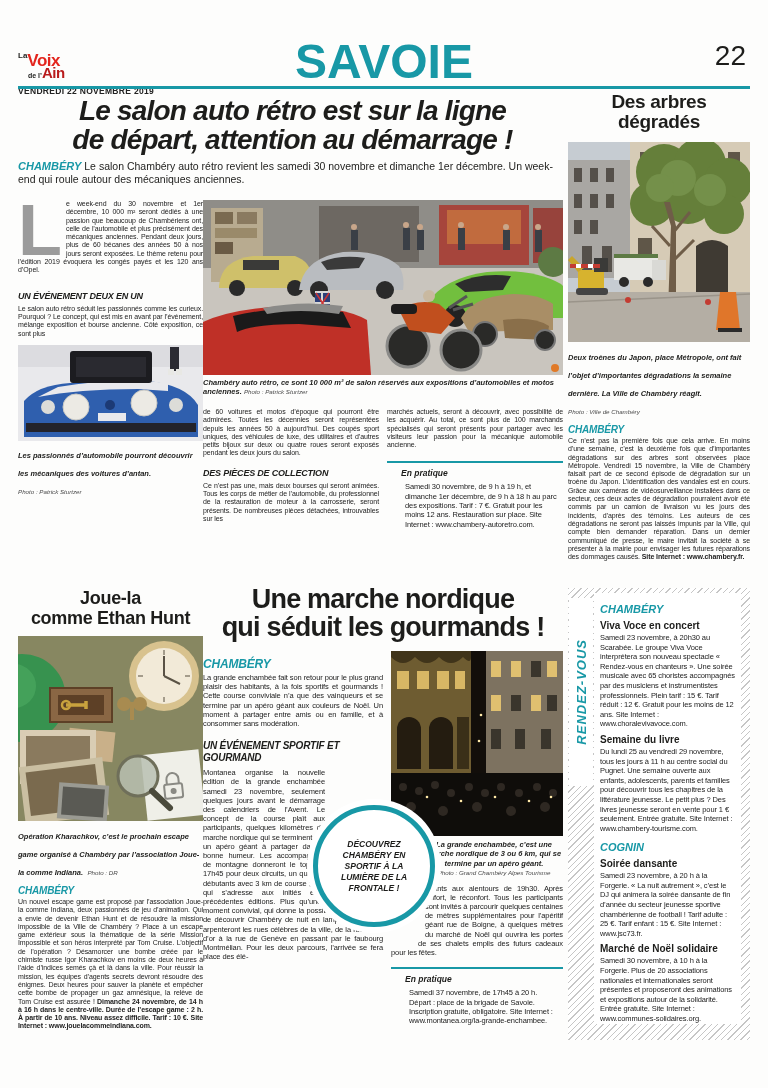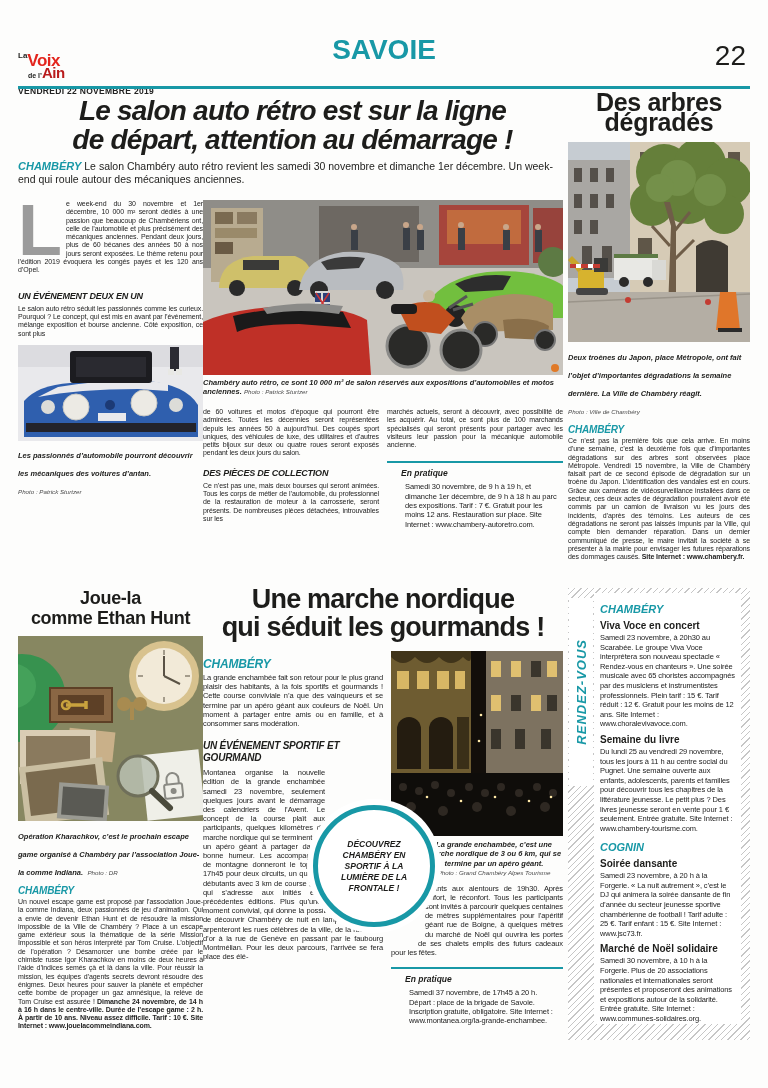--- a/index.html
+++ b/index.html
@@ -7,21 +7,21 @@
         font-family:"Liberation Sans",sans-serif;color:#1d1d1b;}
   .abs{position:absolute;}
 
   
   .logo{line-height:1;margin-top:16px;}
   .logo .la{font-size:8px;font-weight:bold;color:#1d1d1b;vertical-align:top;}
   .logo .voix{font-size:17px;font-weight:bold;color:#e3251d;letter-spacing:-0.5px;}
   .logo .del{font-size:7px;font-weight:bold;color:#1d1d1b;}
   .logo .ain{font-size:15px;font-weight:bold;color:#b91c1c;letter-spacing:-0.5px;}
   .date{font-size:8.5px;font-weight:bold;letter-spacing:.3px;color:#222;margin-top:6px;}
-  .section-title{width:100%;text-align:center;font-size:28px;font-weight:bold;color:#1898a6;letter-spacing:0;}
+  .section-title{width:100%;text-align:center;font-size:48px;font-weight:bold;color:#1898a6;letter-spacing:0;}
   .pagenum{font-size:28px;color:#1d1d1b;font-weight:normal;}
   .rule{height:3px;background:#1898a6;}
 
   
   .body-txt{font-size:7px;line-height:8.3px;text-align:justify;letter-spacing:-0.1px;color:#222;margin:0;}
   .subhead{font-size:9px;font-weight:bold;font-style:italic;letter-spacing:-0.2px;margin:10px 0 4px 0;color:#1d1d1b;}
   .city{color:#1898a6;font-weight:bold;font-style:italic;}
   .city-line{font-size:10px;font-weight:bold;font-style:italic;color:#1898a6;margin:6px 0 2px 0;letter-spacing:-0.2px;}
   .cap{font-size:7.5px;line-height:9.2px;font-weight:bold;font-style:italic;color:#1d1d1b;}
   .credit{font-size:6.2px;font-style:italic;font-weight:normal;color:#4a4a4a;}
@@ -38,21 +38,21 @@
   .main-photo{left:203px;top:200px;width:360px;}
   .main-photo-caption{left:203px;top:378px;width:360px;font-size:7.5px;line-height:9.2px;}
   .mid-colA{left:203px;top:408px;width:176px;}
   .mid-colB{left:387px;top:408px;width:176px;}
   .en-pratique{border-top:2.5px solid #1898a6;margin-top:12px;padding:5px 0 0 14px;}
   .en-pratique .ep-title{font-size:8.5px;font-weight:bold;font-style:italic;margin:0 0 4px 0;}
   .en-pratique .ep-text{font-size:7.5px;line-height:9.3px;text-align:left;letter-spacing:-0.1px;margin:4px;color:#222;}
 
   
   .arbres{left:568px;top:92px;width:182px;}
-  .arbres h2{margin:0;text-align:center;font-size:25px;line-height:20px;font-weight:bold;letter-spacing:-0.3px;}
+  .arbres h2{margin:0;text-align:center;font-size:19px;line-height:20px;font-weight:bold;letter-spacing:-0.3px;}
   .arbres .cap-block{margin-top:4px;}
 
   
   .escape{left:18px;top:588px;width:185px;}
   .escape h2{margin:0;text-align:center;font-size:18px;line-height:20px;font-weight:bold;letter-spacing:-0.3px;}
 
   
   .marche{left:203px;top:585px;width:360px;height:470px;}
   .marche .headline{text-align:center;font-size:27px;line-height:28px;font-weight:bold;letter-spacing:-0.8px;margin:0;}
   .marche-left{position:absolute;left:0;top:66px;width:180px;}

